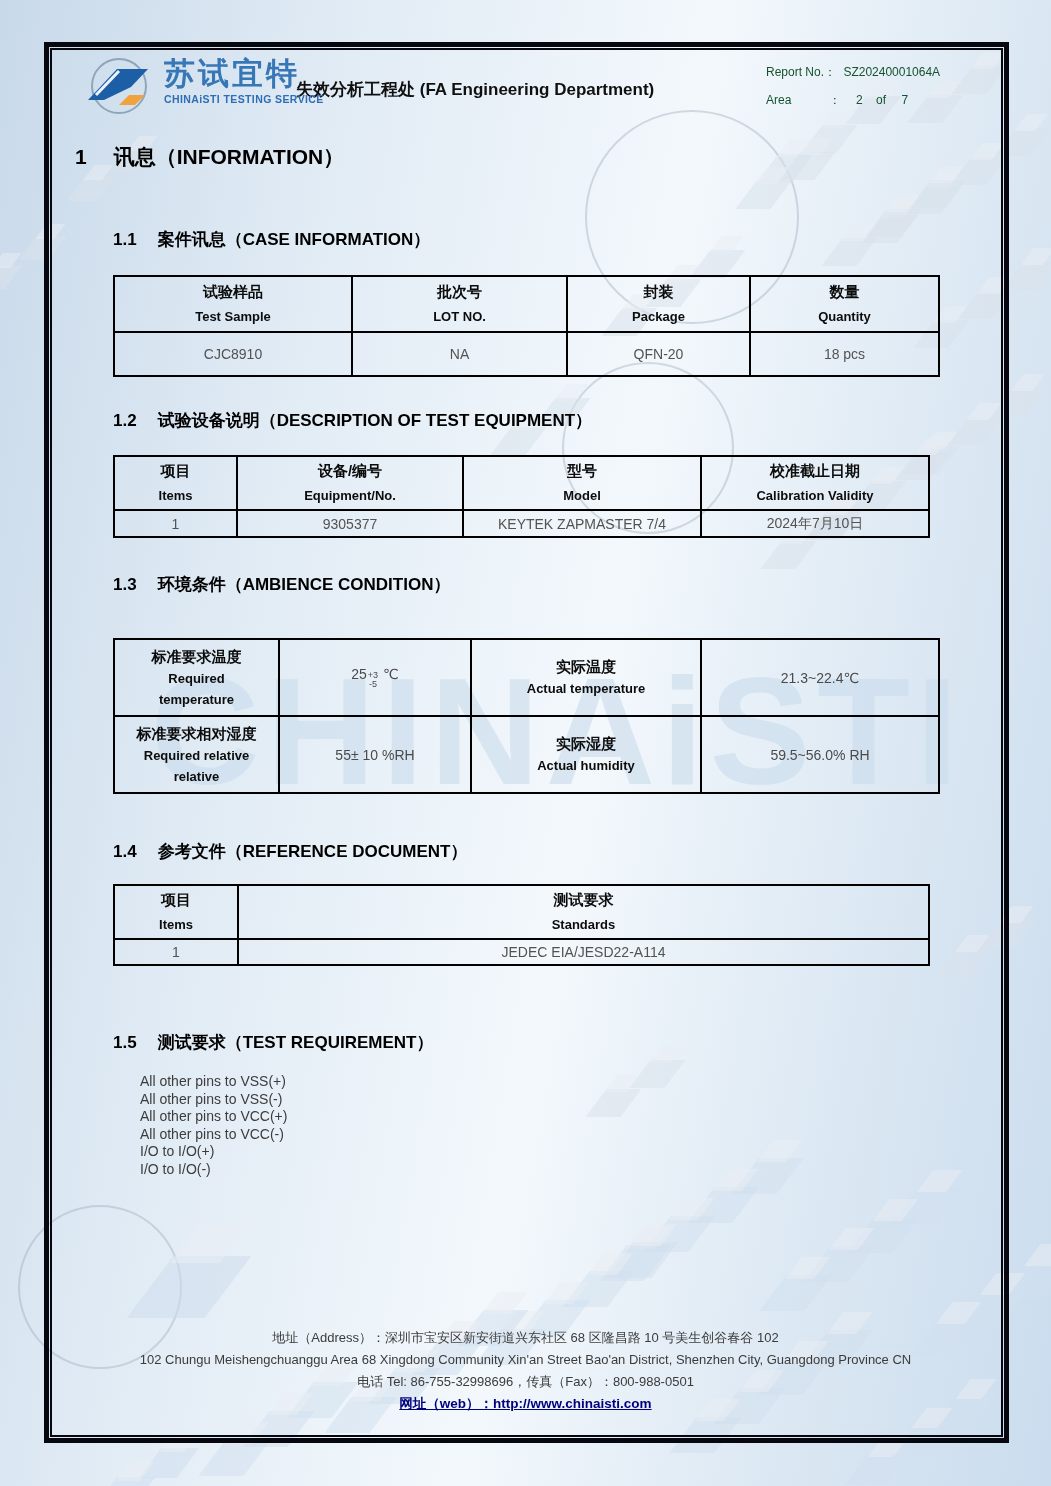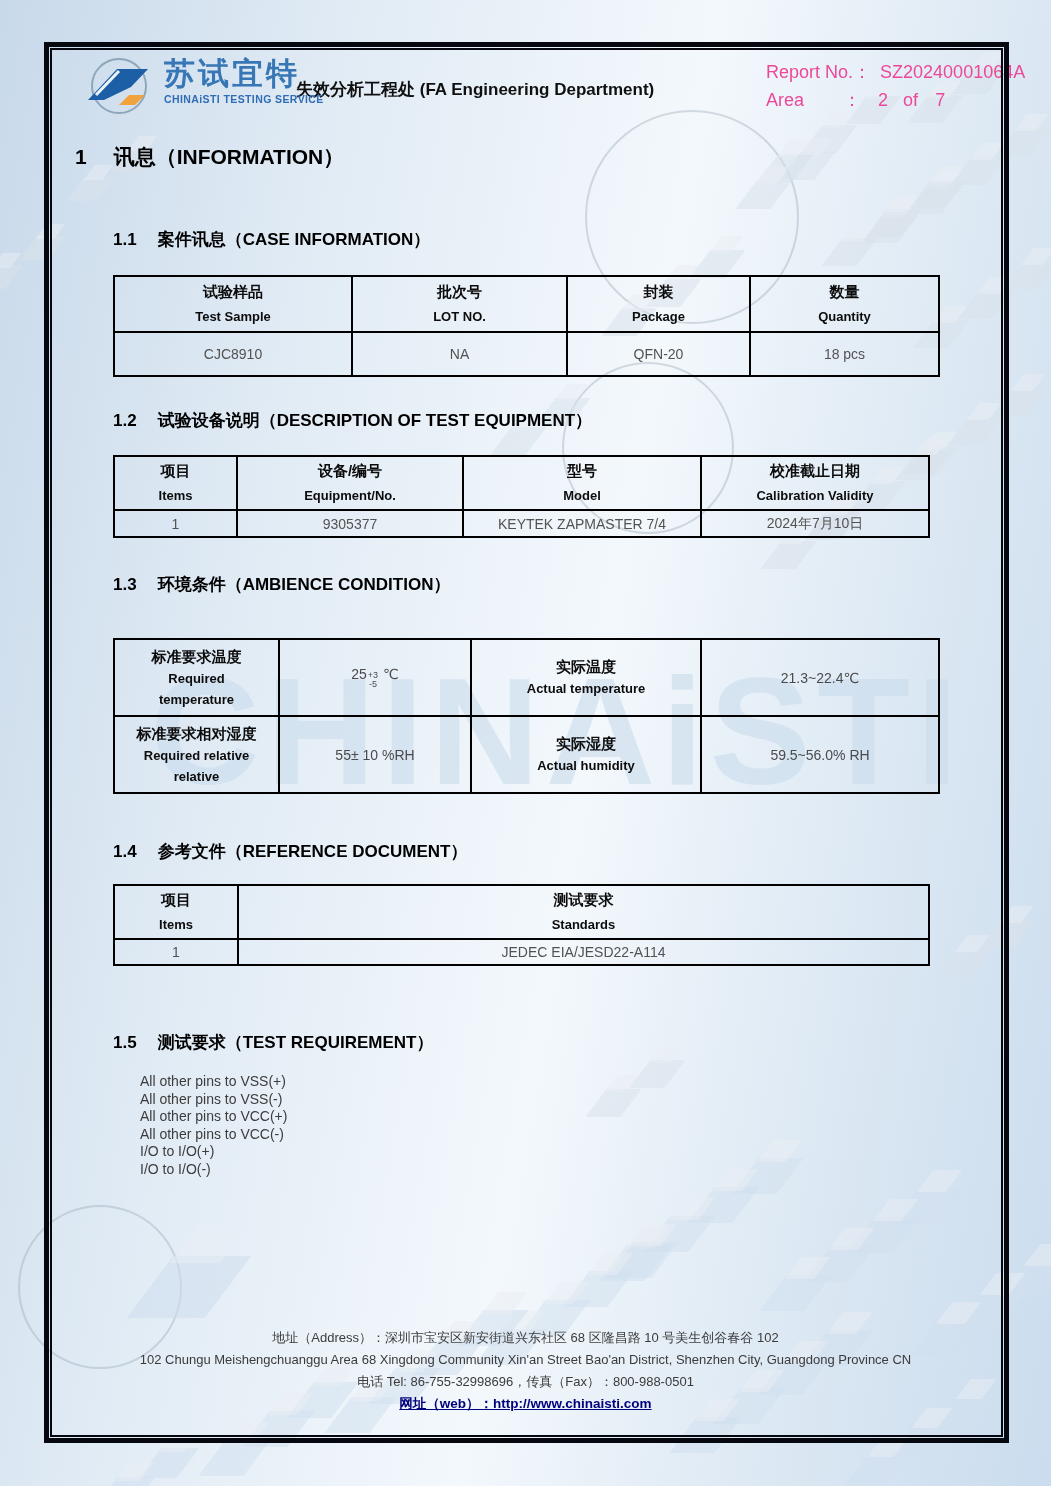--- a/index.html
+++ b/index.html
@@ -23,21 +23,21 @@
   .frame-inner{position:absolute;inset:1px;border:2px solid #07070f;}
   
   .content{position:absolute;inset:0;z-index:1;}
   .abs{position:absolute;}
   
   .logo-wrap{left:86px;top:54px;display:flex;align-items:flex-start;}
   .brand-block{margin-left:6px;padding-top:4px;}
   .brand-cn{font-size:31px;font-weight:bold;color:#3877b6;letter-spacing:3px;line-height:32px;}
   .brand-en{font-size:10.5px;font-weight:bold;color:#2f6db4;letter-spacing:.4px;margin-top:3px;}
   .dept{left:296px;top:78px;font-size:17px;font-weight:bold;color:#101010;}
-  .report{left:766px;top:64px;font-size:18px;color:#ec4899;}
+  .report{left:766px;top:64px;font-size:12px;color:#14532d;}
   .report .row{height:28px;line-height:16px;}
   .report .lbl{display:inline-block;}
   .report .val{display:inline-block;margin-left:4px;}
   .page-sep{display:inline-block;margin-left:34px;}
   .page-cur{display:inline-block;margin-left:12px;}
   .page-of{display:inline-block;margin-left:10px;}
   .page-tot{display:inline-block;margin-left:12px;}
   
   .h-main{left:75px;top:143px;font-size:21px;font-weight:bold;color:#000;}
   .h-main .no{margin-right:27px;}

